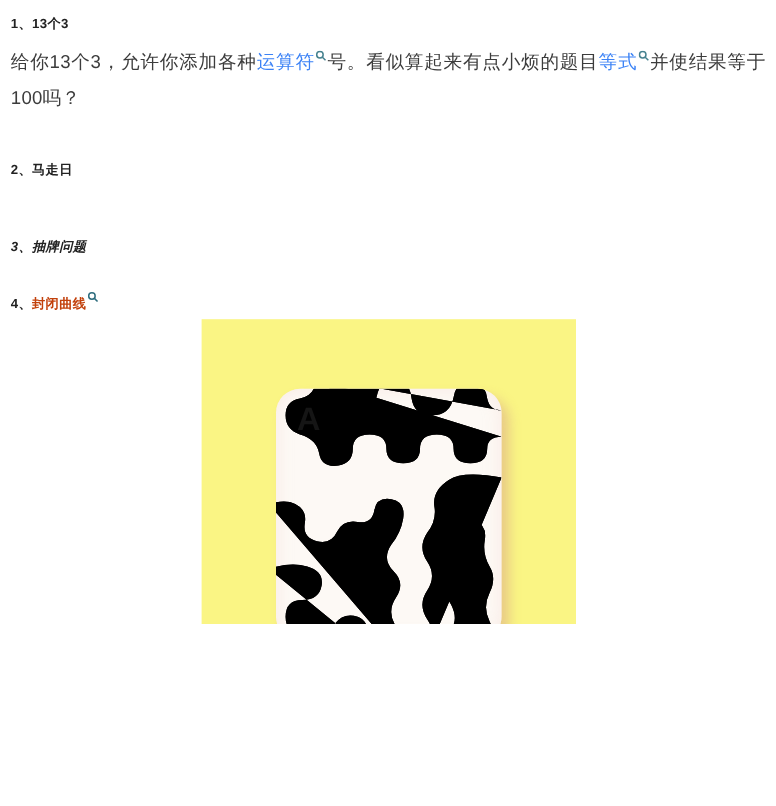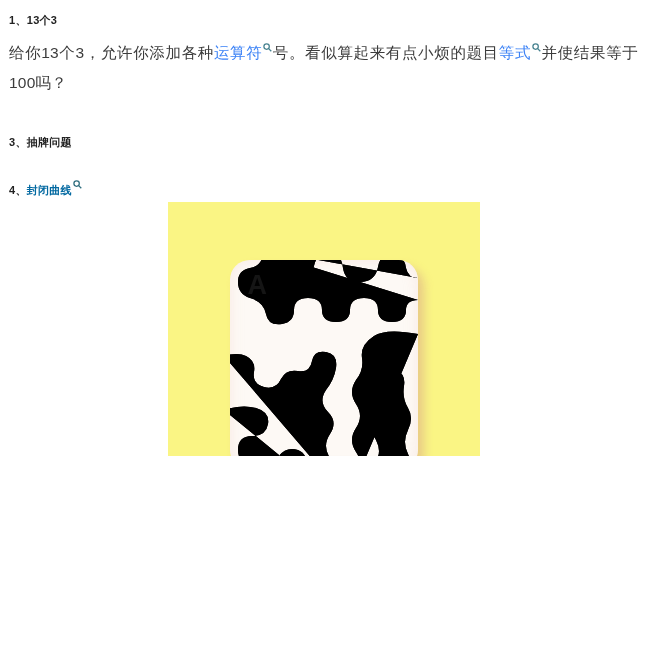--- a/index.html
+++ b/index.html
@@ -21,29 +21,29 @@
   }
   .para{
     margin:6px 0 0 0;
     font-size:15.5px;
     line-height:30px;
     color:#3c3c3c;
     letter-spacing:.2px;
     text-align:justify;
   }
   .sec-2{ margin-top:32px; }
-  .sec-3{ margin-top:24px; }
+  .sec-3{ margin-top:40px;font-style:italic; }
   .sec-4{ margin-top:24px; }
 
   .entity-link{
     color:#3b82f6;
     text-decoration:none;
     cursor:pointer;
   }
-  .heading-link{ color:#0369a1; }
+  .heading-link{ color:#c2410c; }
   .sup-icon{
     width:9px; height:9px;
     vertical-align:super;
     margin-left:1px;
   }
 
   
   .figure-wrap{
     margin:0 auto;
     width:312px;
@@ -81,20 +81,21 @@
     <p class="para"><span>给你13个3，允许你添加各种</span><a class="entity-link"><span>运算符</span><svg class="sup-icon" viewBox="0 0 10 10">
             <circle cx="4" cy="4" r="3" fill="none" stroke="#46828f" stroke-width="1.4"></circle>
             <line x1="6.3" y1="6.3" x2="9.2" y2="9.2" stroke="#46828f" stroke-width="1.4"></line>
           </svg></a><span>号。看似算起来有点小烦的题目</span><a class="entity-link"><span>等式</span><svg class="sup-icon" viewBox="0 0 10 10">
             <circle cx="4" cy="4" r="3" fill="none" stroke="#46828f" stroke-width="1.4"></circle>
             <line x1="6.3" y1="6.3" x2="9.2" y2="9.2" stroke="#46828f" stroke-width="1.4"></line>
           </svg></a><span>并使结果等于100吗？</span></p>
   </section>
 
   <section class="sec-2">
+    <h3>2、马走日</h3>
   </section>
 
   <section class="sec-3">
     <h3>3、抽牌问题</h3>
   </section>
 
   <section class="sec-4">
     <h3><span>4、</span><a class="entity-link heading-link"><span>封闭曲线</span><svg class="sup-icon" viewBox="0 0 10 10">
             <circle cx="4" cy="4" r="3" fill="none" stroke="#2e6d7e" stroke-width="1.4"></circle>
             <line x1="6.3" y1="6.3" x2="9.2" y2="9.2" stroke="#2e6d7e" stroke-width="1.4"></line>

